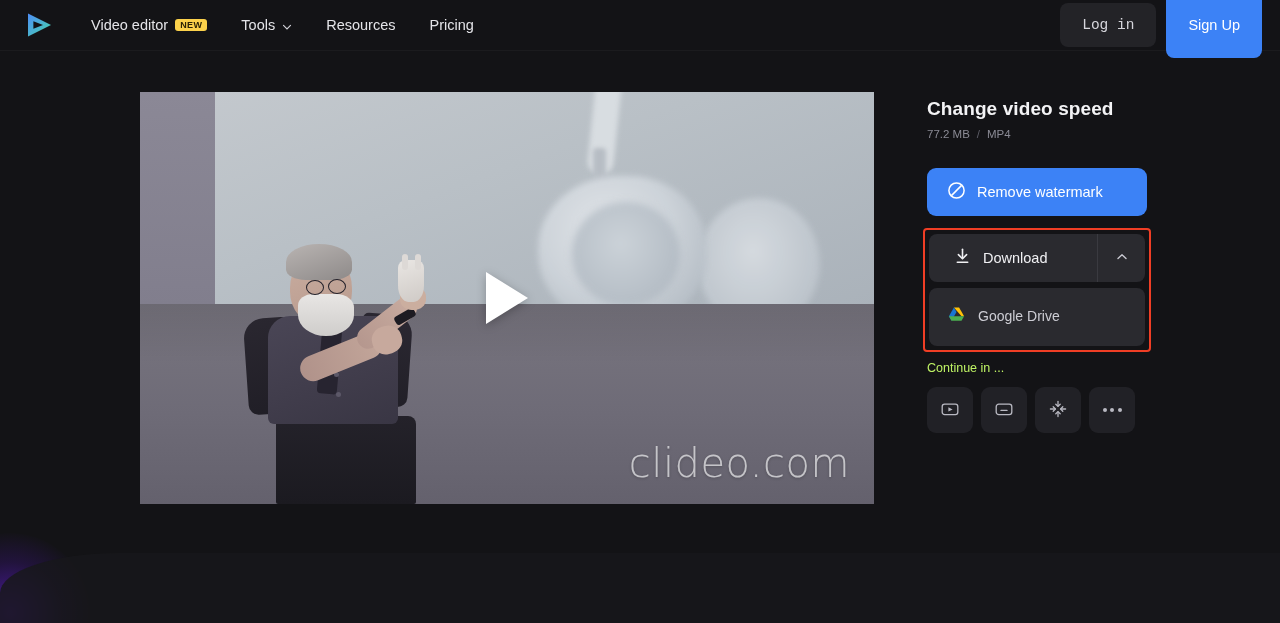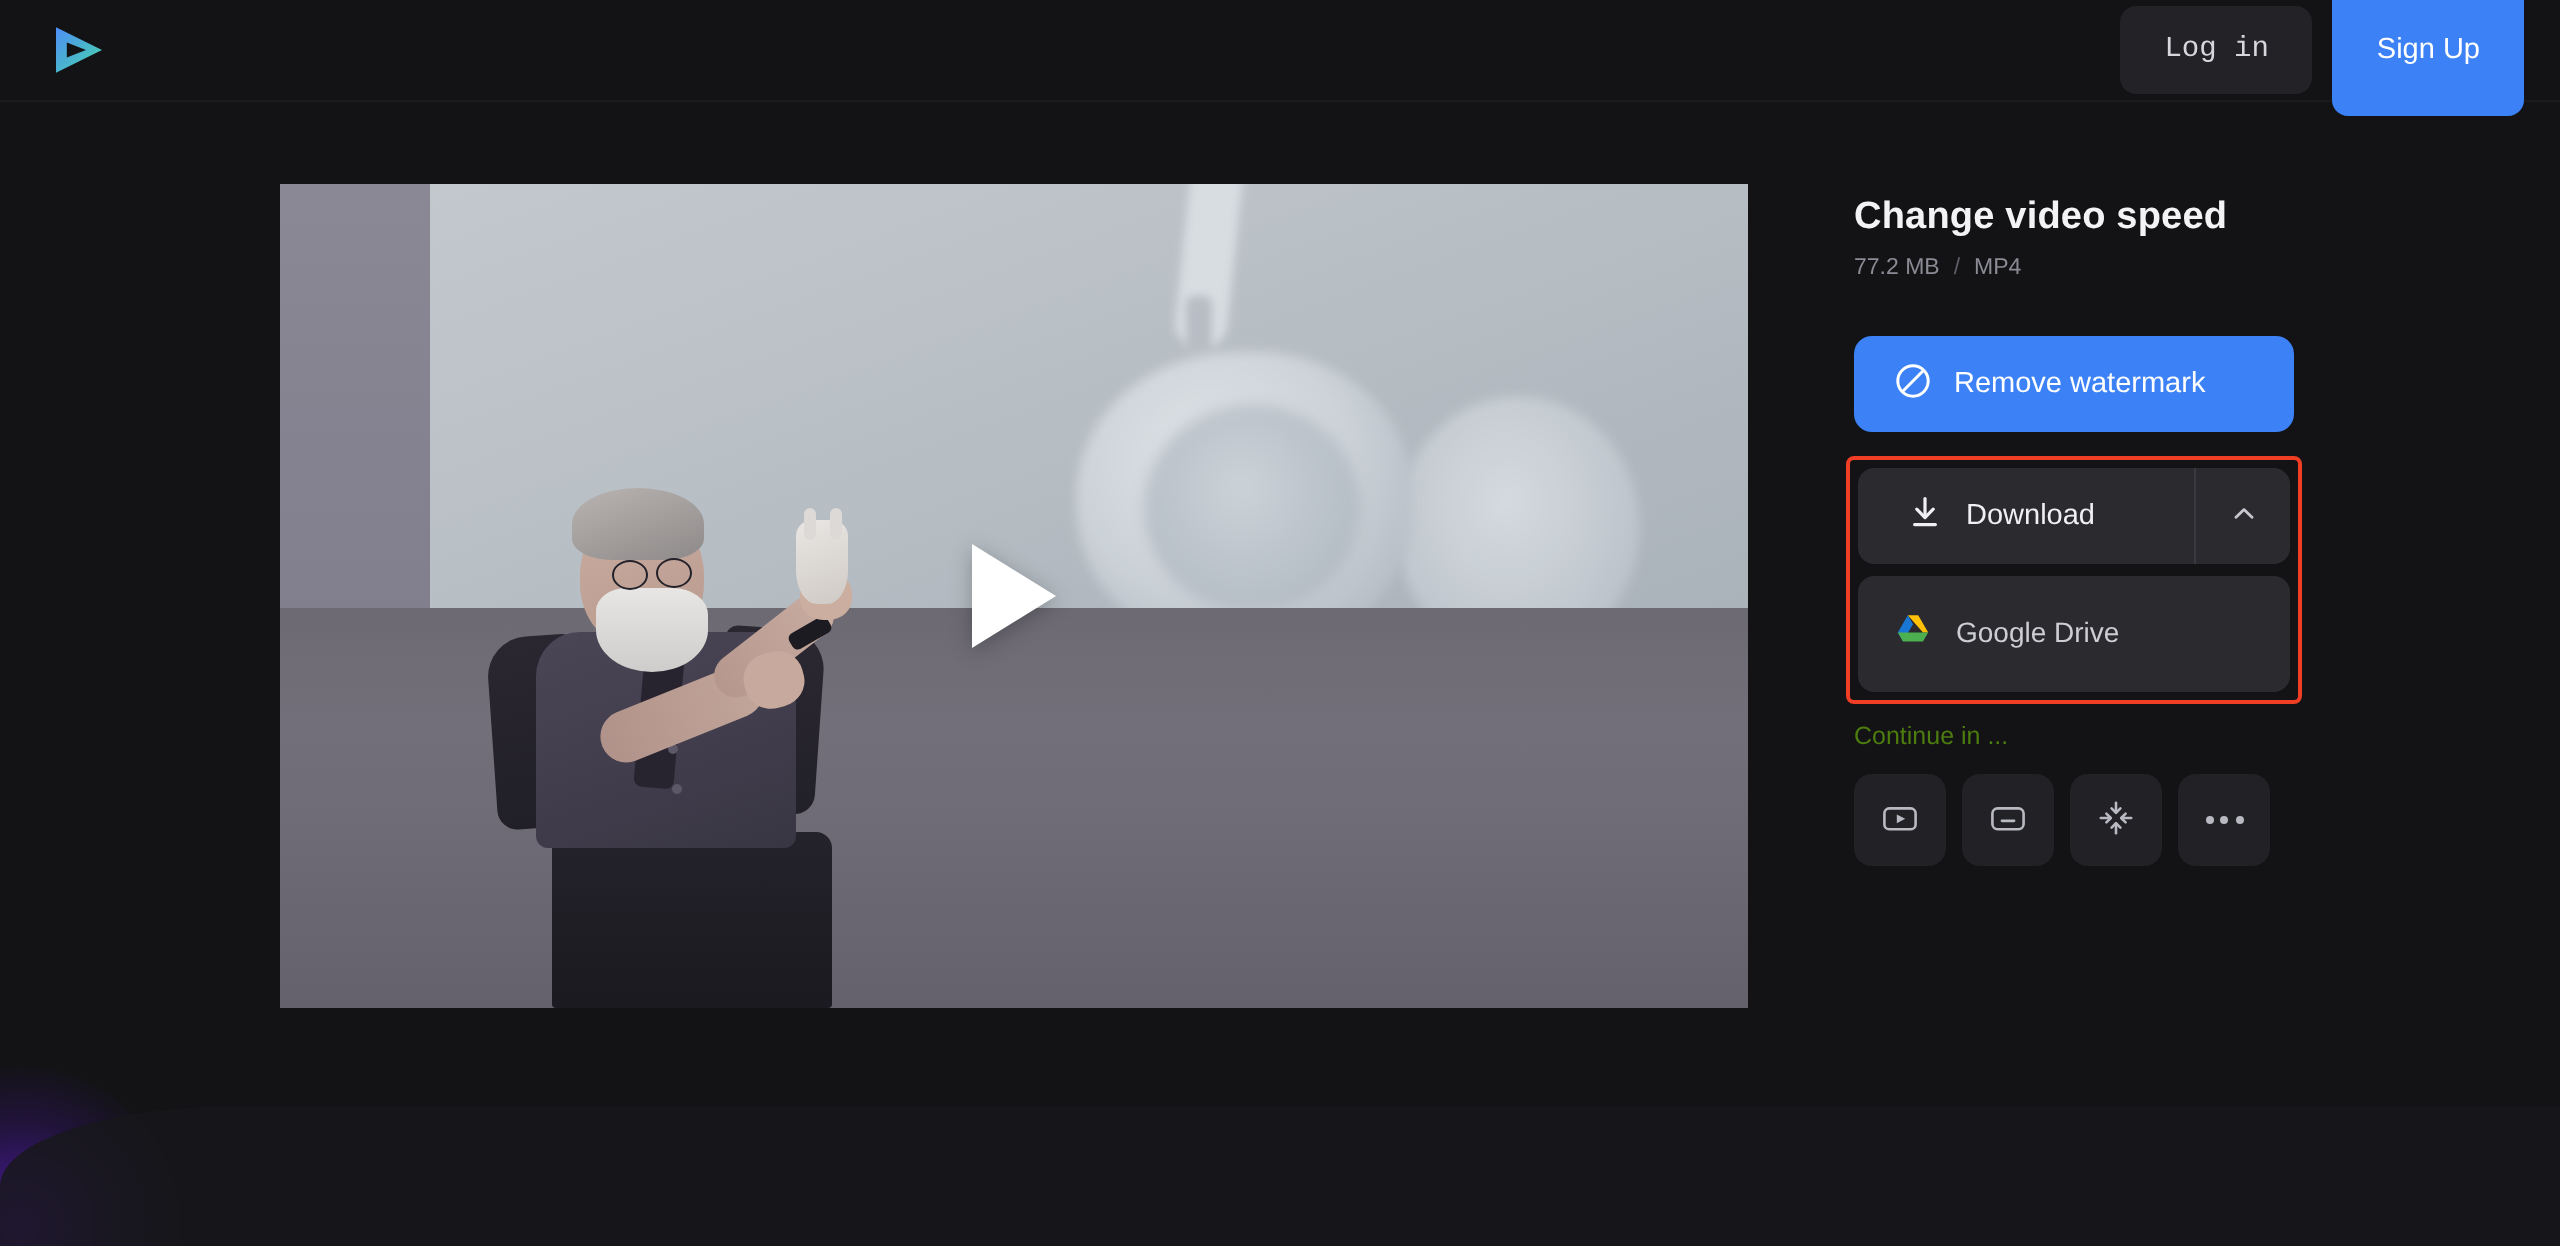--- a/index.html
+++ b/index.html
@@ -420,21 +420,21 @@
     display: flex; align-items: center; gap: 13px;
     padding: 9px 0 9px 19px;
     font-size: 14px;
     color: #cdcdd4;
     cursor: pointer;
     text-align: right;
   }
 
   #continue-label {
     font-size: 12.5px;
-    color: #4d7c0f;
+    color: #bef264;
     margin-bottom: 12px;
   }
   #continue-row { display: flex; gap: 8px; }
   .tool-btn {
     width: 46px; height: 46px;
     background: #212126;
     border: none;
     border-radius: 9px;
     display: flex; align-items: center; justify-content: center;
     cursor: pointer;
@@ -456,20 +456,44 @@
         <linearGradient id="lg" x1="0" y1="0" x2="1" y2="1">
           <stop offset="0%" stop-color="#4e8ef7"></stop>
           <stop offset="100%" stop-color="#46d6a8"></stop>
         </linearGradient>
       </defs>
       <path d="M4 3.6 L27 15 L4 26.4 Z" fill="url(#lg)"></path>
       <path d="M9.4 11.2 L19 15 L9.4 18.8 Z" fill="#131316"></path>
     </svg>
   </div>
 
+  <div class="nav-links">
+
+    <div class="nav-item">
+      <span>Video editor</span>
+      <span class="badge-new">NEW</span>
+    </div>
+
+    <div class="nav-item">
+      <span>Tools</span>
+      <span class="chev-sm">
+        <svg width="10" height="10" viewBox="0 0 10 10">
+          <path d="M1.5 3.4 L5 6.9 L8.5 3.4" stroke="#cfcfd6" stroke-width="1.2" fill="none" stroke-linecap="round"></path>
+        </svg>
+      </span>
+    </div>
+
+    <div class="nav-item">
+      <span>Resources</span>
+    </div>
+
+    <div class="nav-item">
+      <span>Pricing</span>
+    </div>
+  </div>
 
   <div id="header-right">
     <button id="login-btn">Log in</button>
     <button id="signup-btn">Sign Up</button>
   </div>
 </div>
 
 <div id="main">
 
   <div id="player">
@@ -503,20 +527,21 @@
         <div class="m-watch"></div>
         <div class="m-hand-l"></div>
         <div class="m-hand-r"></div>
         <div class="m-device"></div>
         <div class="m-device-prong"></div>
         <div class="m-device-prong2"></div>
       </div>
     </div>
 
     <div id="play-overlay"></div>
+    <div id="watermark">clideo.com</div>
   </div>
 
   <div id="panel">
 
     <div id="panel-title">Change video speed</div>
 
     <div id="panel-meta">
       <span>77.2 MB</span>
       <span class="sep">/</span>
       <span>MP4</span>

